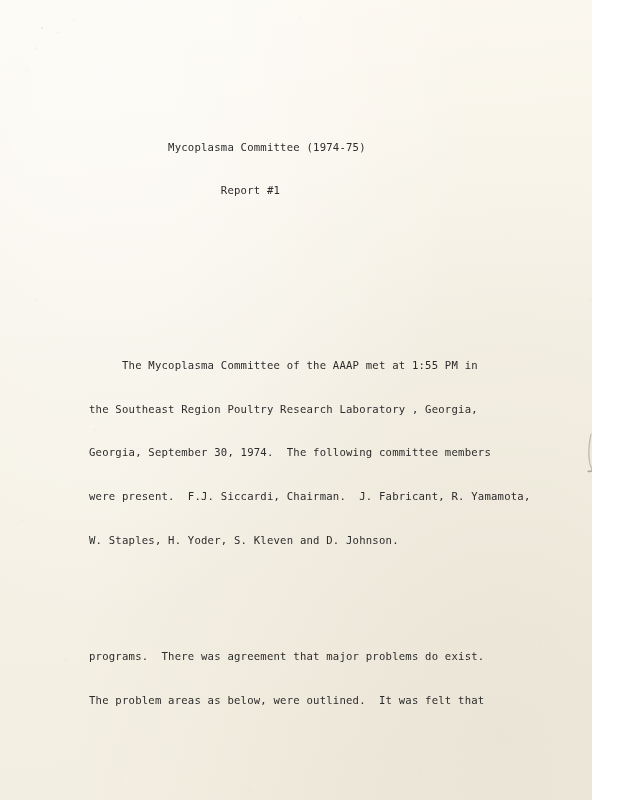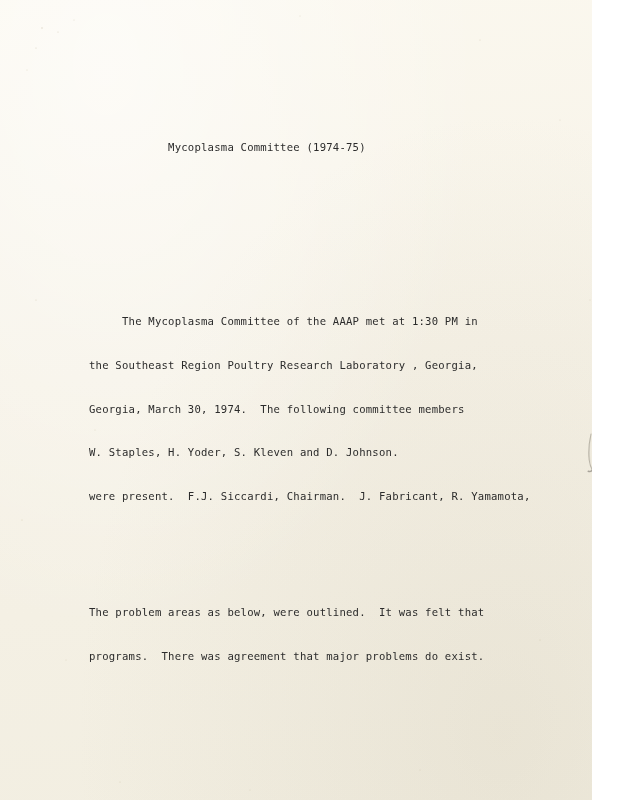--- a/index.html
+++ b/index.html
@@ -81,35 +81,36 @@
   <svg class="margin-mark" viewBox="0 0 10 46" aria-hidden="true">
     <path d="M6 2 C4.2 10, 3.2 20, 4.2 28 C4.8 33, 6.2 36, 7.4 38" fill="none" stroke="#6f6a5e" stroke-width="1.1" stroke-linecap="round" opacity="0.75"></path>
     <path d="M7.4 38 C6.4 39.4, 4.6 39.8, 3.2 39.2" fill="none" stroke="#4e4a42" stroke-width="1.5" stroke-linecap="round" opacity="0.8"></path>
     <path d="M5.2 6 C4.6 14, 4.2 22, 5 30" fill="none" stroke="#8a8375" stroke-width="0.6" stroke-linecap="round" opacity="0.5"></path>
   </svg>
 
   <div id="content">
 
     <div class="title-block">
       <div class="line">            Mycoplasma Committee (1974-75)</div>
+      <div class="line">                    Report #1</div>
     </div>
 
     <div class="blank"></div>
 
     <div>
-      <div class="line">     The Mycoplasma Committee of the AAAP met at 1:30 PM in</div>
+      <div class="line">     The Mycoplasma Committee of the AAAP met at 1:55 PM in</div>
       <div class="line">the Southeast Region Poultry Research Laboratory , Georgia,</div>
-      <div class="line">Georgia, March 30, 1974.  The following committee members</div>
+      <div class="line">Georgia, September 30, 1974.  The following committee members</div>
+      <div class="line">were present.  F.J. Siccardi, Chairman.  J. Fabricant, R. Yamamota,</div>
       <div class="line">W. Staples, H. Yoder, S. Kleven and D. Johnson.</div>
-      <div class="line">were present.  F.J. Siccardi, Chairman.  J. Fabricant, R. Yamamota,</div>
     </div>
 
     <div>
+      <div class="line">programs.  There was agreement that major problems do exist.</div>
       <div class="line">The problem areas as below, were outlined.  It was felt that</div>
-      <div class="line">programs.  There was agreement that major problems do exist.</div>
       
       
       
       
       
       
       
       
     </div>
 

